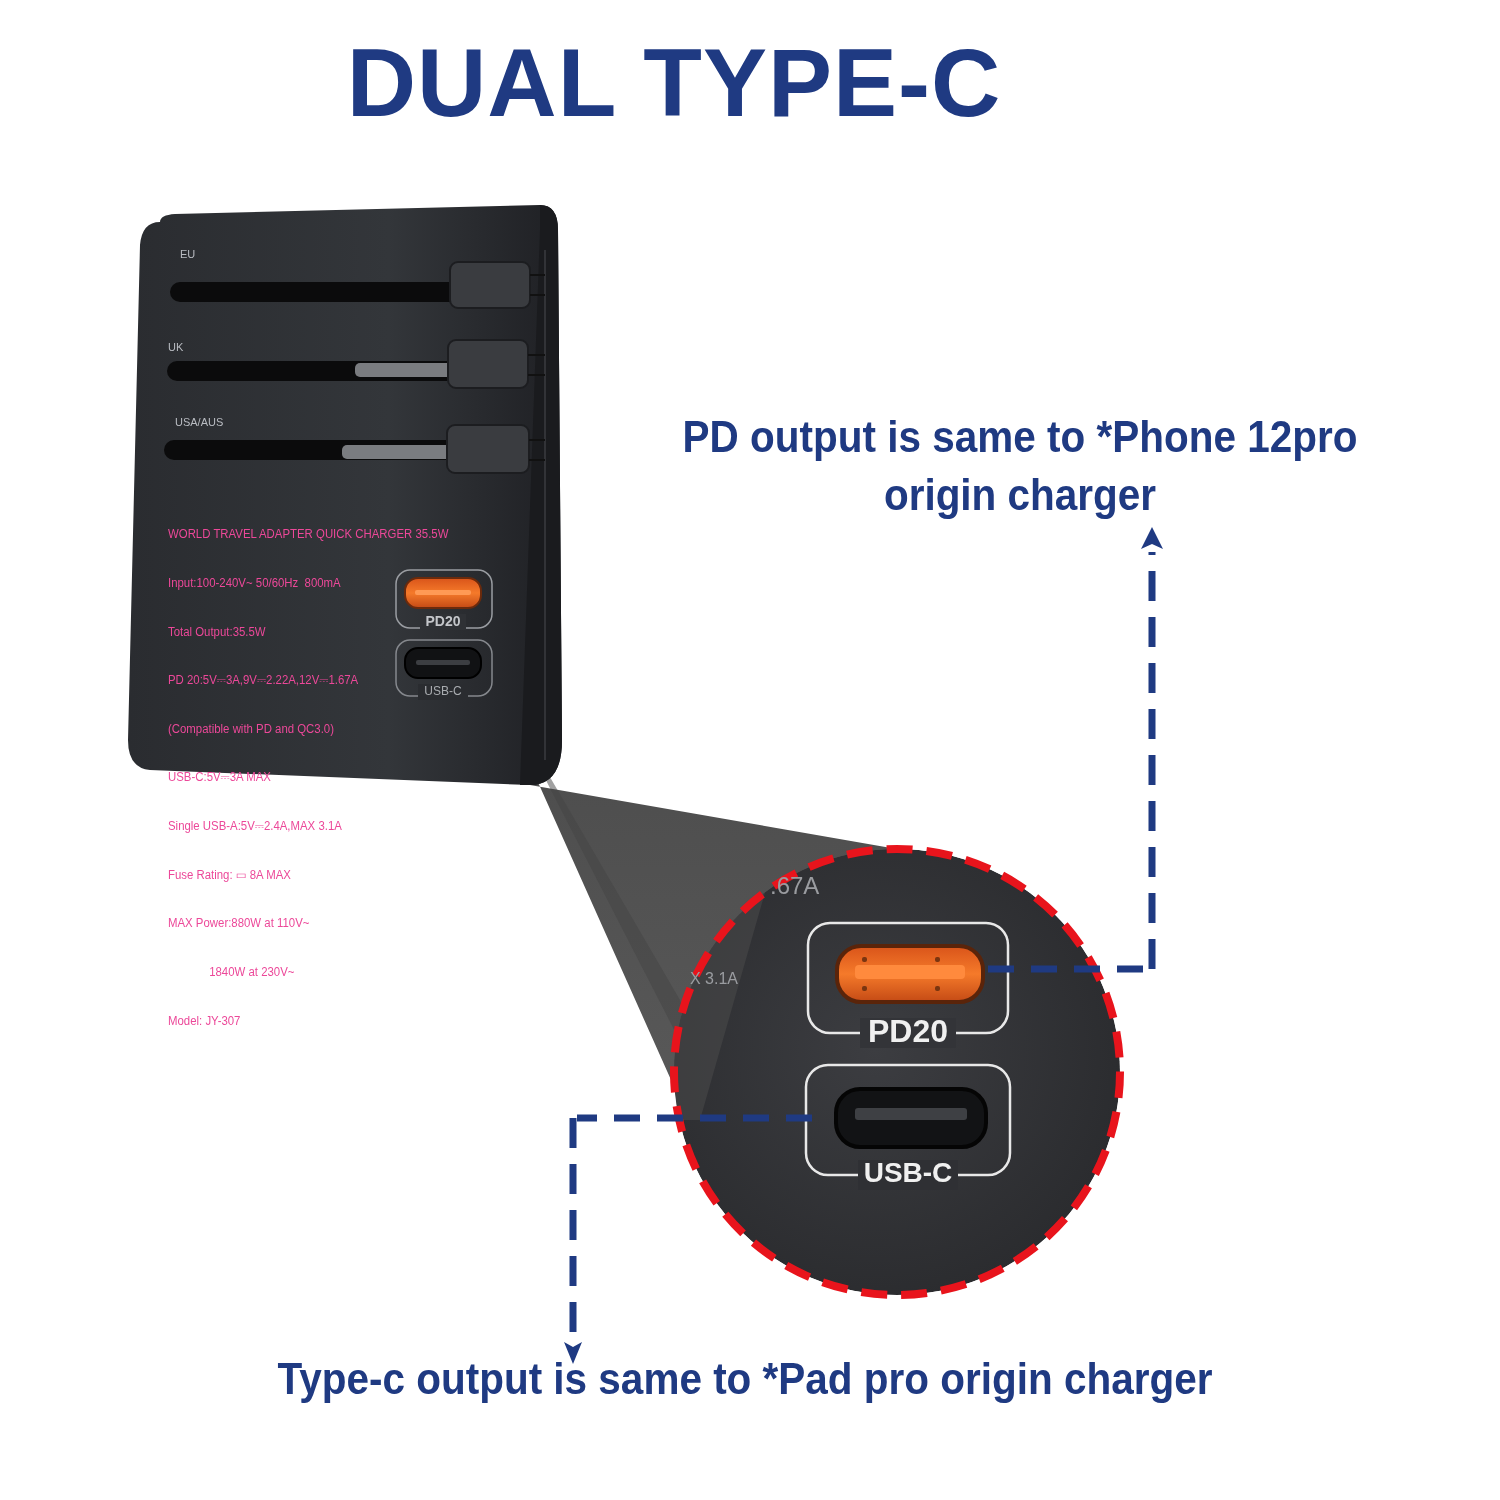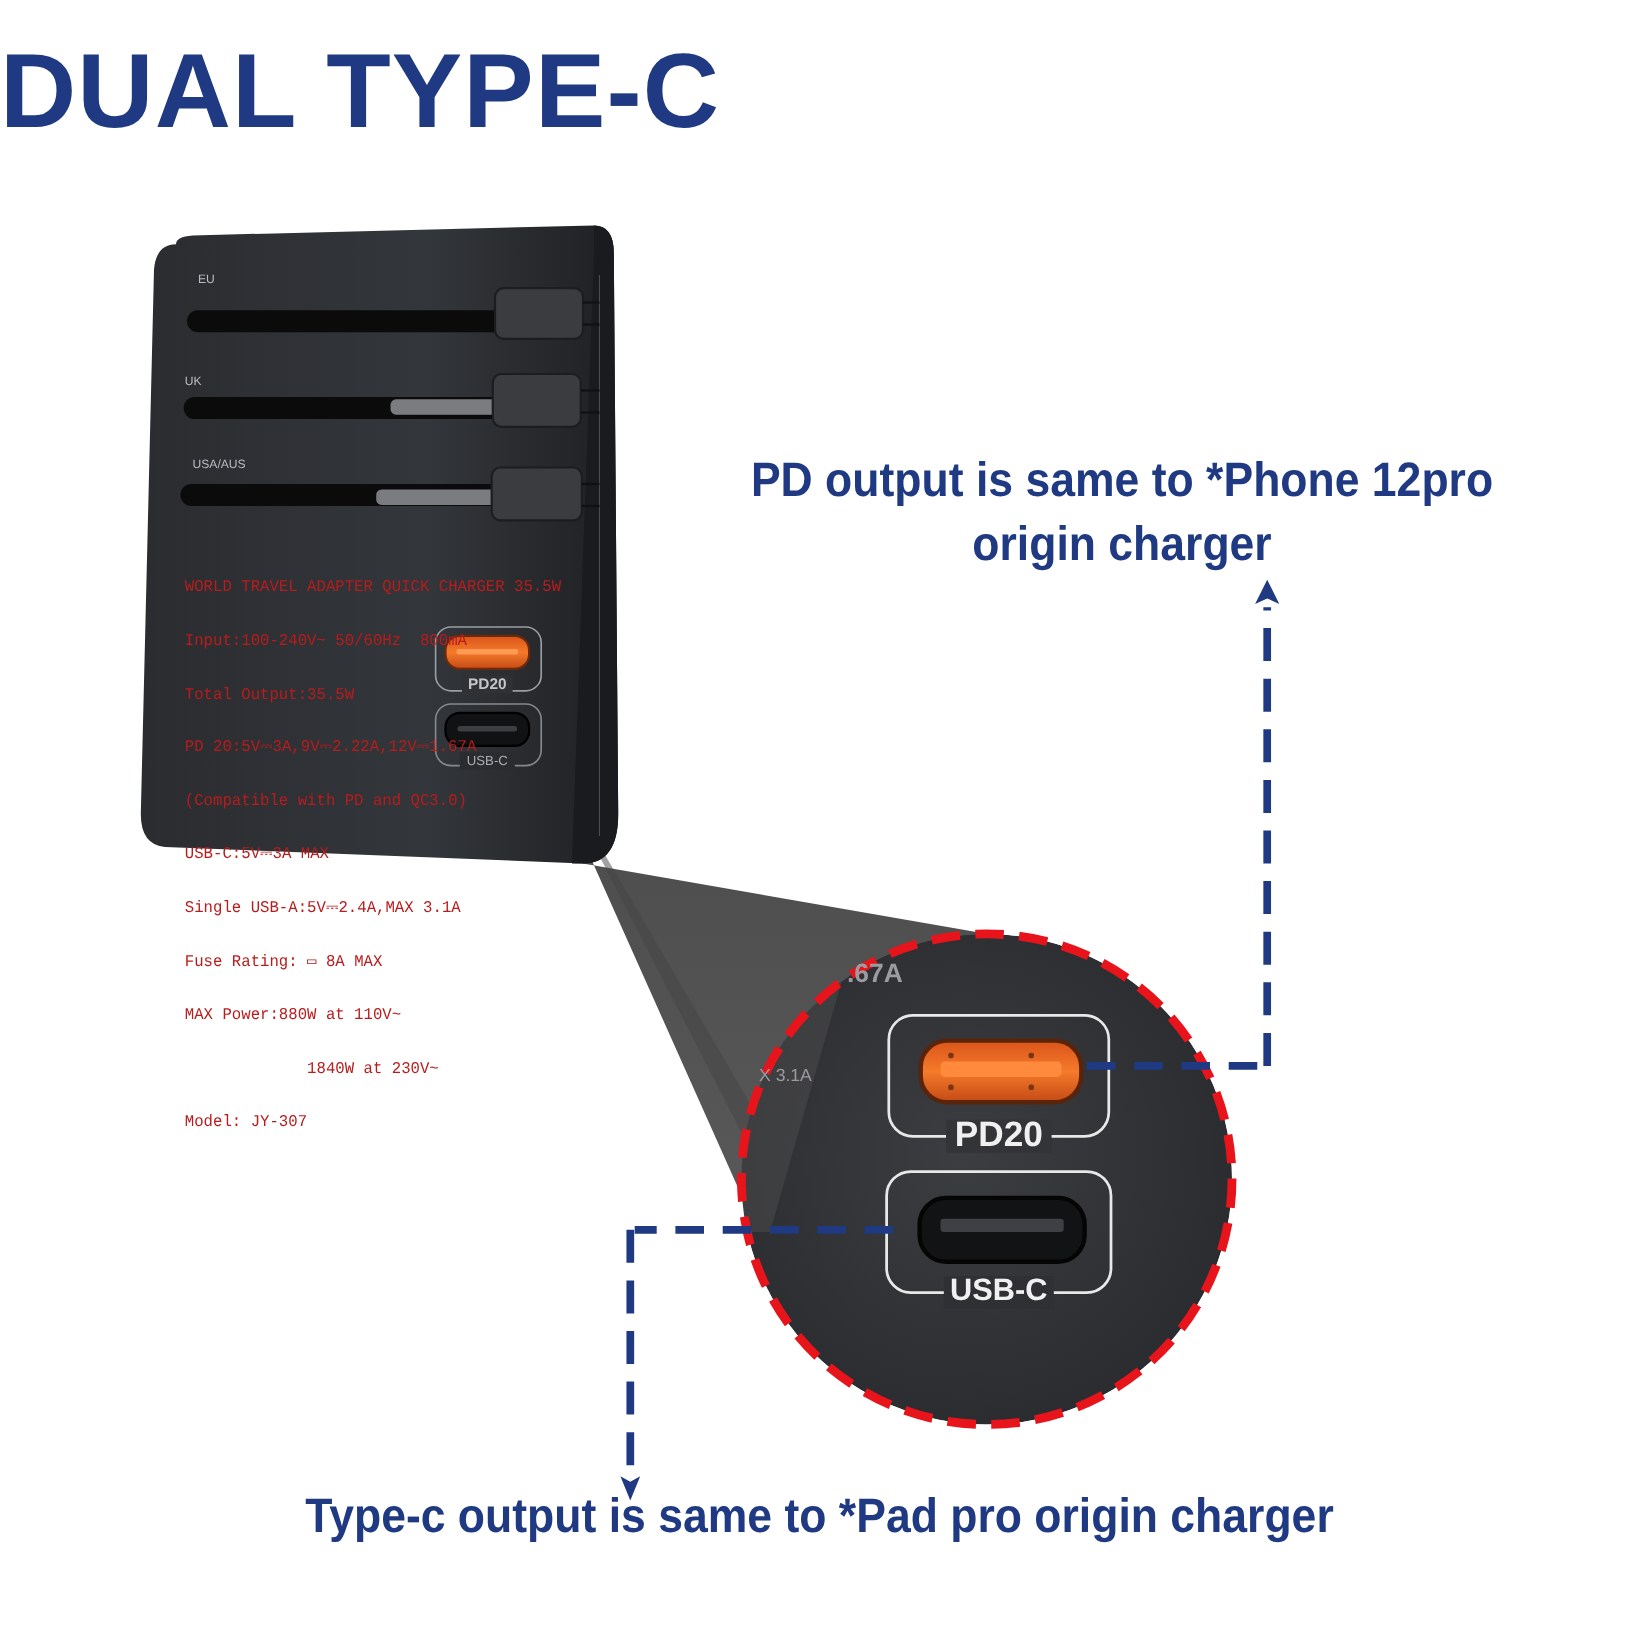--- a/index.html
+++ b/index.html
@@ -1,26 +1,26 @@
 <!DOCTYPE html>
 <html><head>
 <meta charset="utf-8">
 <style>
   html, body { margin:0; padding:0; background:#ffffff; }
   body { width:1500px; height:1500px; position:relative; overflow:hidden;
          font-family:"Liberation Sans", sans-serif; }
   .abs { position:absolute; }
-  .title { left:0; width:1348px; top:28px; text-align:left; font-weight:bold;
+  .title { left:0; width:1348px; top:28px; text-align:center; font-weight:bold;
            font-size:96px; color:#1f3a82; letter-spacing:1px; line-height:110px; }
   .callout { color:#1f3a82; font-weight:bold; font-size:44px; line-height:58px; text-align:center;
              transform:scaleX(0.92); transform-origin:center; }
   .callout-top { left:600px; width:840px; top:408px; }
   .callout-bottom { left:140px; width:1210px; top:1350px; }
-  .spec { position:absolute; left:168px; top:494px; color:#b91c1c; font-size:15px; line-height:16.2px;
-          white-space:pre;font-family:Liberation Mono, monospace; }
+  .spec { position:absolute; left:168px; top:494px; color:#ec4899; font-size:12px; line-height:16.2px;
+          white-space:pre; }
   .spec div { transform:scaleX(0.95); transform-origin:left; }
   .plug-label { position:absolute; color:#b9bcc2; font-size:11px; }
 </style>
 </head>
 <body>
 
 <div class="abs title">DUAL TYPE-C</div>
 
 <svg class="abs" style="left:0;top:0" width="1500" height="1500">
   <defs>
@@ -132,21 +132,21 @@
   <div>Single USB-A:5V⎓2.4A,MAX 3.1A</div>
   <div>Fuse Rating: ▭ 8A MAX</div>
   <div>MAX Power:880W at 110V~</div>
   <div>             1840W at 230V~</div>
   <div>Model: JY-307</div>
 </div>
 
 <div class="abs" style="left:418px;top:613px;width:50px;text-align:center;color:#c4c6ca;font-size:14px;font-weight:bold;">PD20</div>
 <div class="abs" style="left:416px;top:684px;width:54px;text-align:center;color:#a9acb0;font-size:12px;">USB-C</div>
 
-<div class="abs" style="left:770px;top:872px;color:#9a9ca0;font-size:24px;font-weight:bold;">.67A</div>
+<div class="abs" style="left:770px;top:872px;color:#9a9ca0;font-size:24px;">.67A</div>
 <div class="abs" style="left:690px;top:970px;color:#9a9ca0;font-size:16px;">X 3.1A</div>
 <div class="abs" style="left:858px;top:1013px;width:100px;text-align:center;color:#f0f0f0;font-size:32px;font-weight:bold;">PD20</div>
 <div class="abs" style="left:854px;top:1157px;width:108px;text-align:center;color:#f0f0f0;font-size:28px;font-weight:bold;">USB-C</div>
 
 <div class="abs callout callout-top">
   <div>PD output is same to *Phone 12pro</div>
   <div>origin charger</div>
 </div>
 <div class="abs callout callout-bottom">Type-c output is same to *Pad pro origin charger</div>
 

